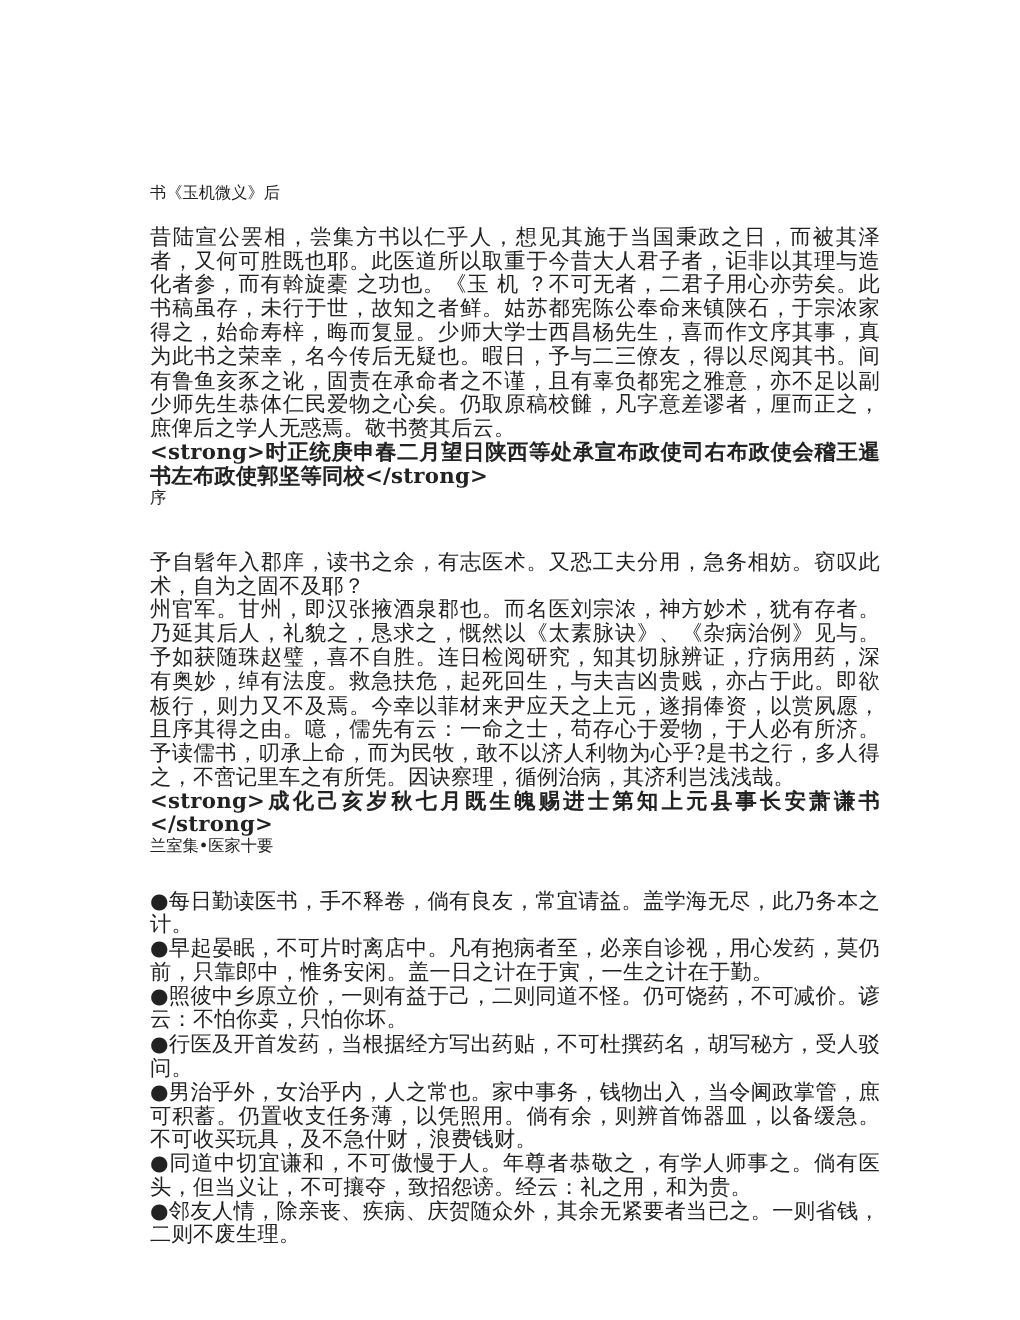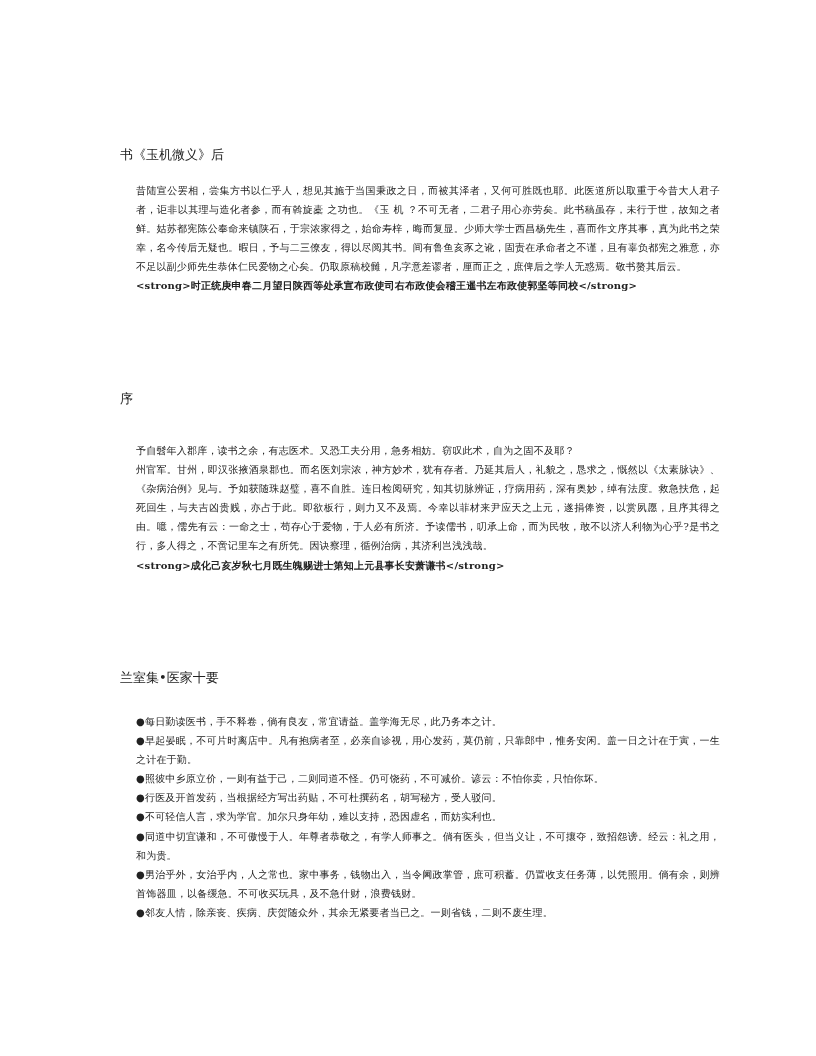--- a/index.html
+++ b/index.html
@@ -1,20 +1,20 @@
 <!DOCTYPE html>
 <html><head>
 <meta charset="utf-8">
 <style>
   html, body { margin: 0; padding: 0; background: #ffffff; }
   body { width: 816px; height: 1056px; position: relative; overflow: hidden;
          font-family: "DejaVu Serif", "Liberation Serif", serif; color: #222; }
   .page { position: absolute; left: 120px; top: 0; width: 584px; }
   .heading { position: absolute; left: 0; font-size: 13px; line-height: 19px; white-space: nowrap; margin-top: 28px; }
-  .para { position: absolute; left: 16px; width: 584px; font-size: 10px; line-height: 19.1px;
+  .para { position: absolute; left: 0; width: 584px; font-size: 17px; line-height: 19.1px;
           text-align: justify; letter-spacing: 0.2px; }
   .para p { margin: 0; }
   .sig { font-family: "DejaVu Serif", serif; font-weight: bold; }
 </style>
 </head>
 <body>
 
 <div class="page">
 
   <div class="heading" style="top:117px">书《玉机微义》后</div>
@@ -32,19 +32,18 @@
     <p class="sig">&lt;strong&gt;成化己亥岁秋七月既生魄赐进士第知上元县事长安萧谦书&lt;/strong&gt;</p>
   </div>
 
   <div class="heading" style="top:640px">兰室集•医家十要</div>
 
   <div class="para" style="top:712px">
     <p>●每日勤读医书，手不释卷，倘有良友，常宜请益。盖学海无尽，此乃务本之计。</p>
     <p>●早起晏眠，不可片时离店中。凡有抱病者至，必亲自诊视，用心发药，莫仍前，只靠郎中，惟务安闲。盖一日之计在于寅，一生之计在于勤。</p>
     <p>●照彼中乡原立价，一则有益于己，二则同道不怪。仍可饶药，不可减价。谚云：不怕你卖，只怕你坏。</p>
     <p>●行医及开首发药，当根据经方写出药贴，不可杜撰药名，胡写秘方，受人驳问。</p>
-    <p>●不可轻信人言，求为学官。加尔只身年幼，难以支持，恐因虚名，而妨实利也。</p>
+    <p>●男治乎外，女治乎内，人之常也。家中事务，钱物出入，当令阃政掌管，庶可积蓄。仍置收支任务薄，以凭照用。倘有余，则辨首饰器皿，以备缓急。不可收买玩具，及不急什财，浪费钱财。</p>
     <p>●同道中切宜谦和，不可傲慢于人。年尊者恭敬之，有学人师事之。倘有医头，但当义让，不可攘夺，致招怨谤。经云：礼之用，和为贵。</p>
-    <p>●男治乎外，女治乎内，人之常也。家中事务，钱物出入，当令阃政掌管，庶可积蓄。仍置收支任务薄，以凭照用。倘有余，则辨首饰器皿，以备缓急。不可收买玩具，及不急什财，浪费钱财。</p>
     <p>●邻友人情，除亲丧、疾病、庆贺随众外，其余无紧要者当已之。一则省钱，二则不废生理。</p>
   </div>
 
 </div>
 
 </body></html>

